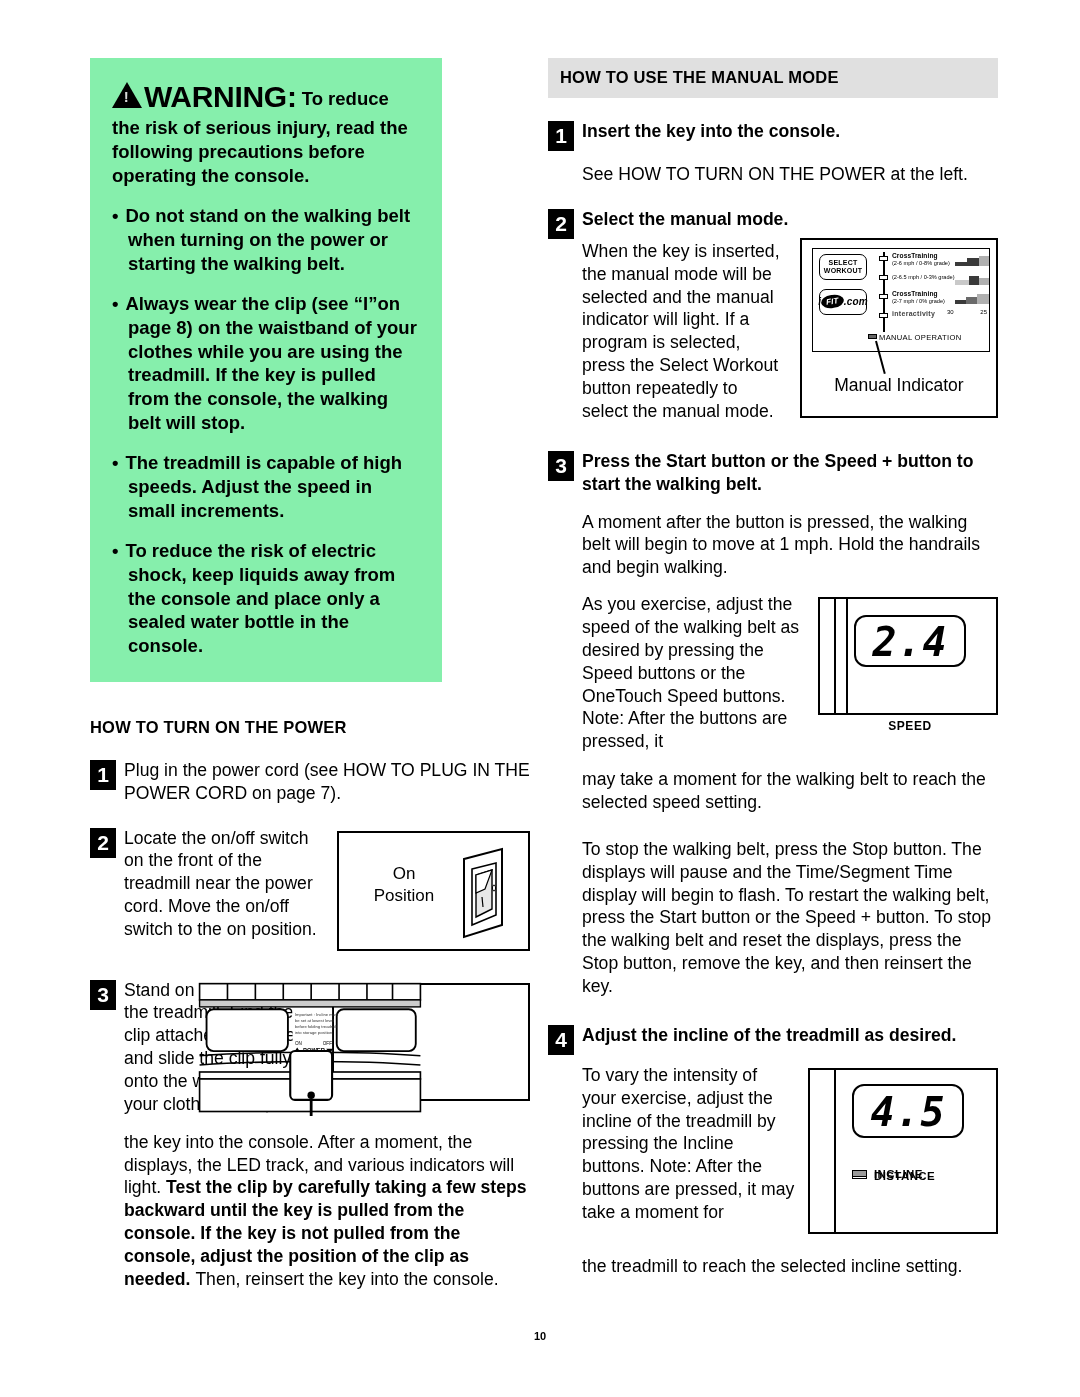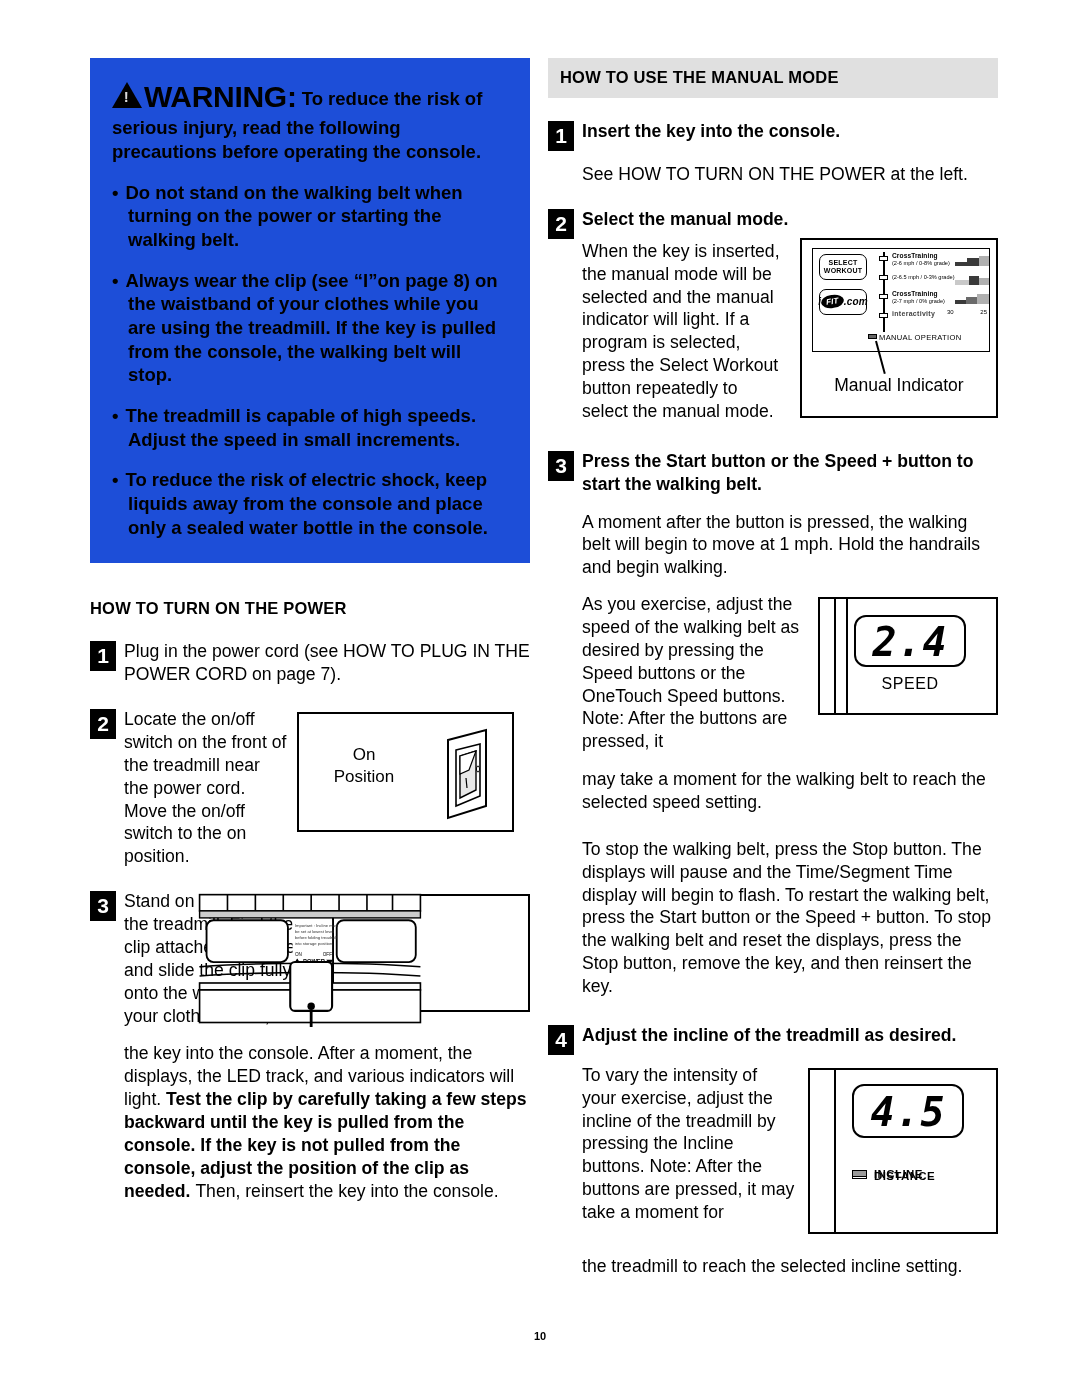--- a/index.html
+++ b/index.html
@@ -29,24 +29,24 @@
   }
   .col-right {
     position: absolute;
     left: 548px;
     top: 58px;
     width: 450px;
   }
 
   
   .warning-box {
-    background: #1d4ed8;
+    background: #86efac;
     padding: 20px 22px 22px 22px;
     box-sizing: border-box;
-    width: 440px;
+    width: 352px;
   }
   .warning-lead {
     font-weight: bold;
     font-size: 18.5px;
     line-height: 1.28;
     margin: 0 0 17px 0;
   }
   .warn-word {
     font-size: 30px;
     font-weight: bold;
@@ -148,23 +148,23 @@
   .narrow-r { width: 258px; }
 
   
   .fig {
     border: 2px solid #000;
     background: #fff;
     box-sizing: border-box;
   }
   .fig-switch {
     float: right;
-    width: 217px;
+    width: 193px;
     height: 120px;
-    margin: 4px 16px 6px 10px;
+    margin: 4px 0 6px 10px;
     position: relative;
   }
   .switch-label {
     position: absolute;
     left: 26px;
     top: 30px;
     font-size: 17px;
     line-height: 1.3;
     text-align: center;
     width: 78px;
@@ -230,23 +230,24 @@
   }
   .lcd-incline {
     left: 42px; top: 14px;
     width: 112px; height: 54px;
     font-size: 40px;
     line-height: 52px;
     font-style: italic;
   }
   .lcd-caption {
     position: absolute;
-    font-size: 16px;
-    font-weight: normal;
+    font-size: 12px;
+    font-weight: bold;
     letter-spacing: 0.6px;
+    margin-top: 44px;
   }
   .cap-speed { left: 0; top: 76px; width: 180px; text-align: center; }
   .led-row {
     position: absolute;
     font-size: 11.5px;
     font-weight: bold;
     letter-spacing: 0.4px;
     display: flex;
     align-items: center;
   }

